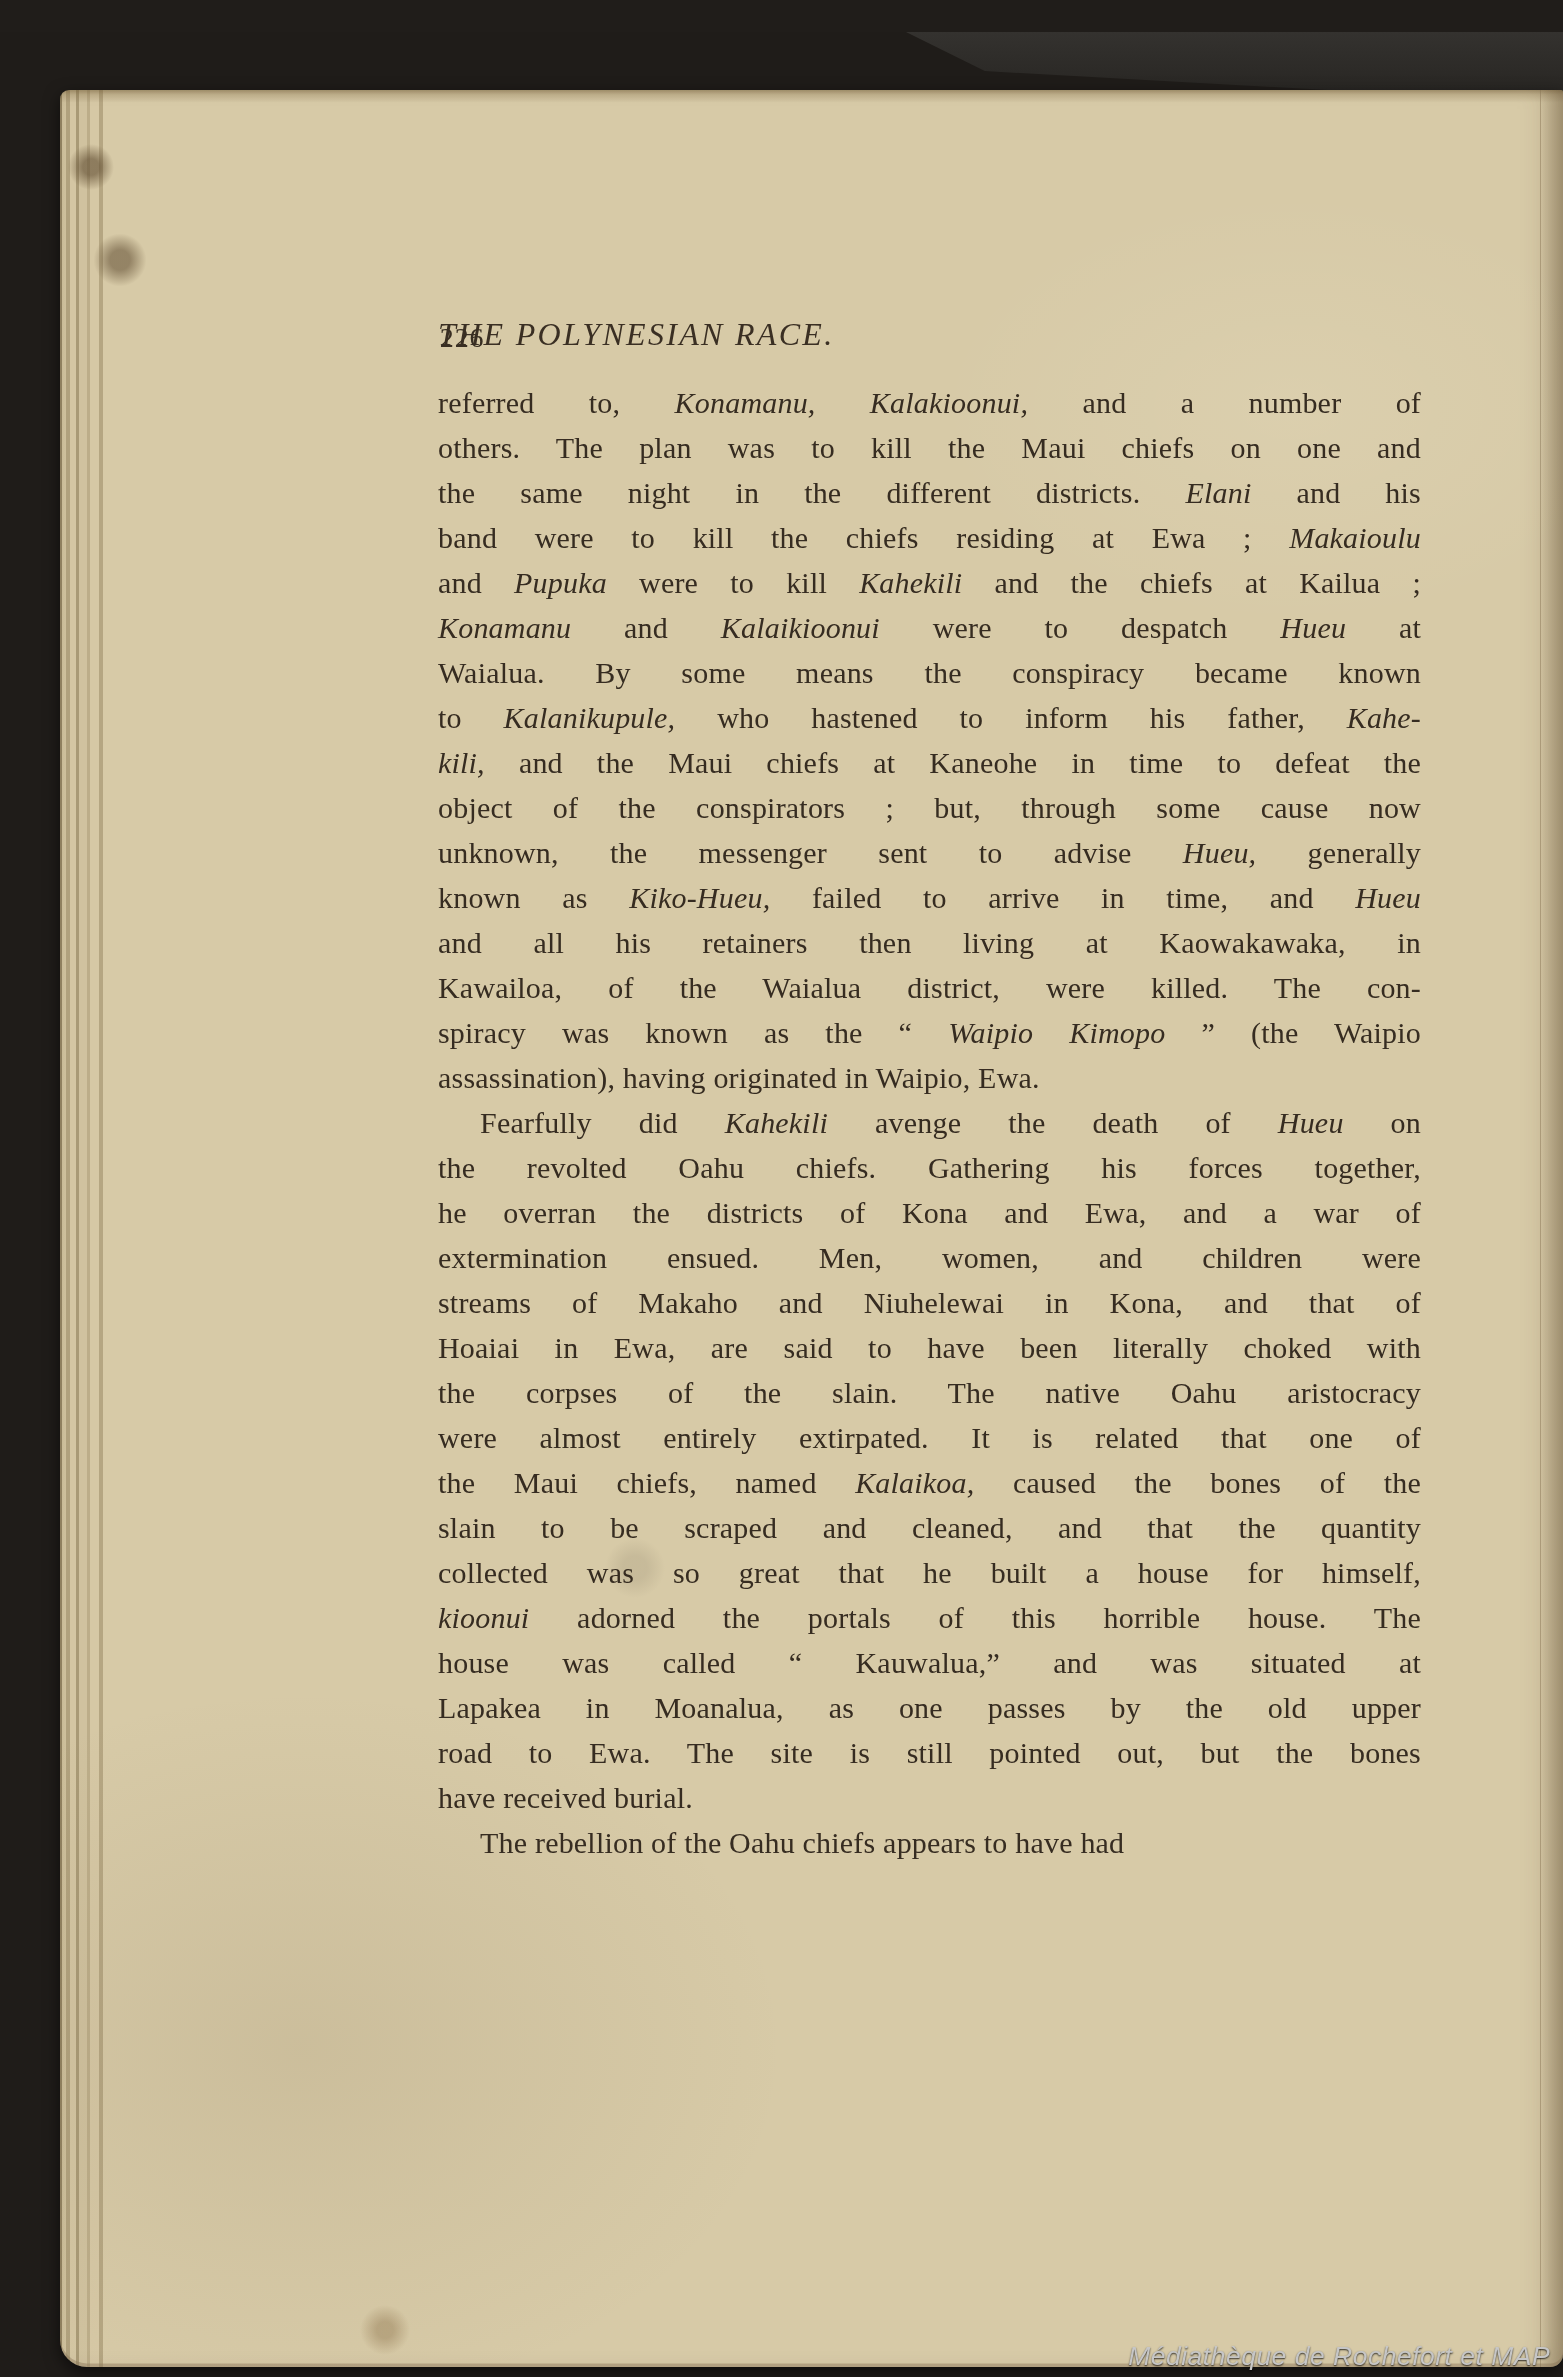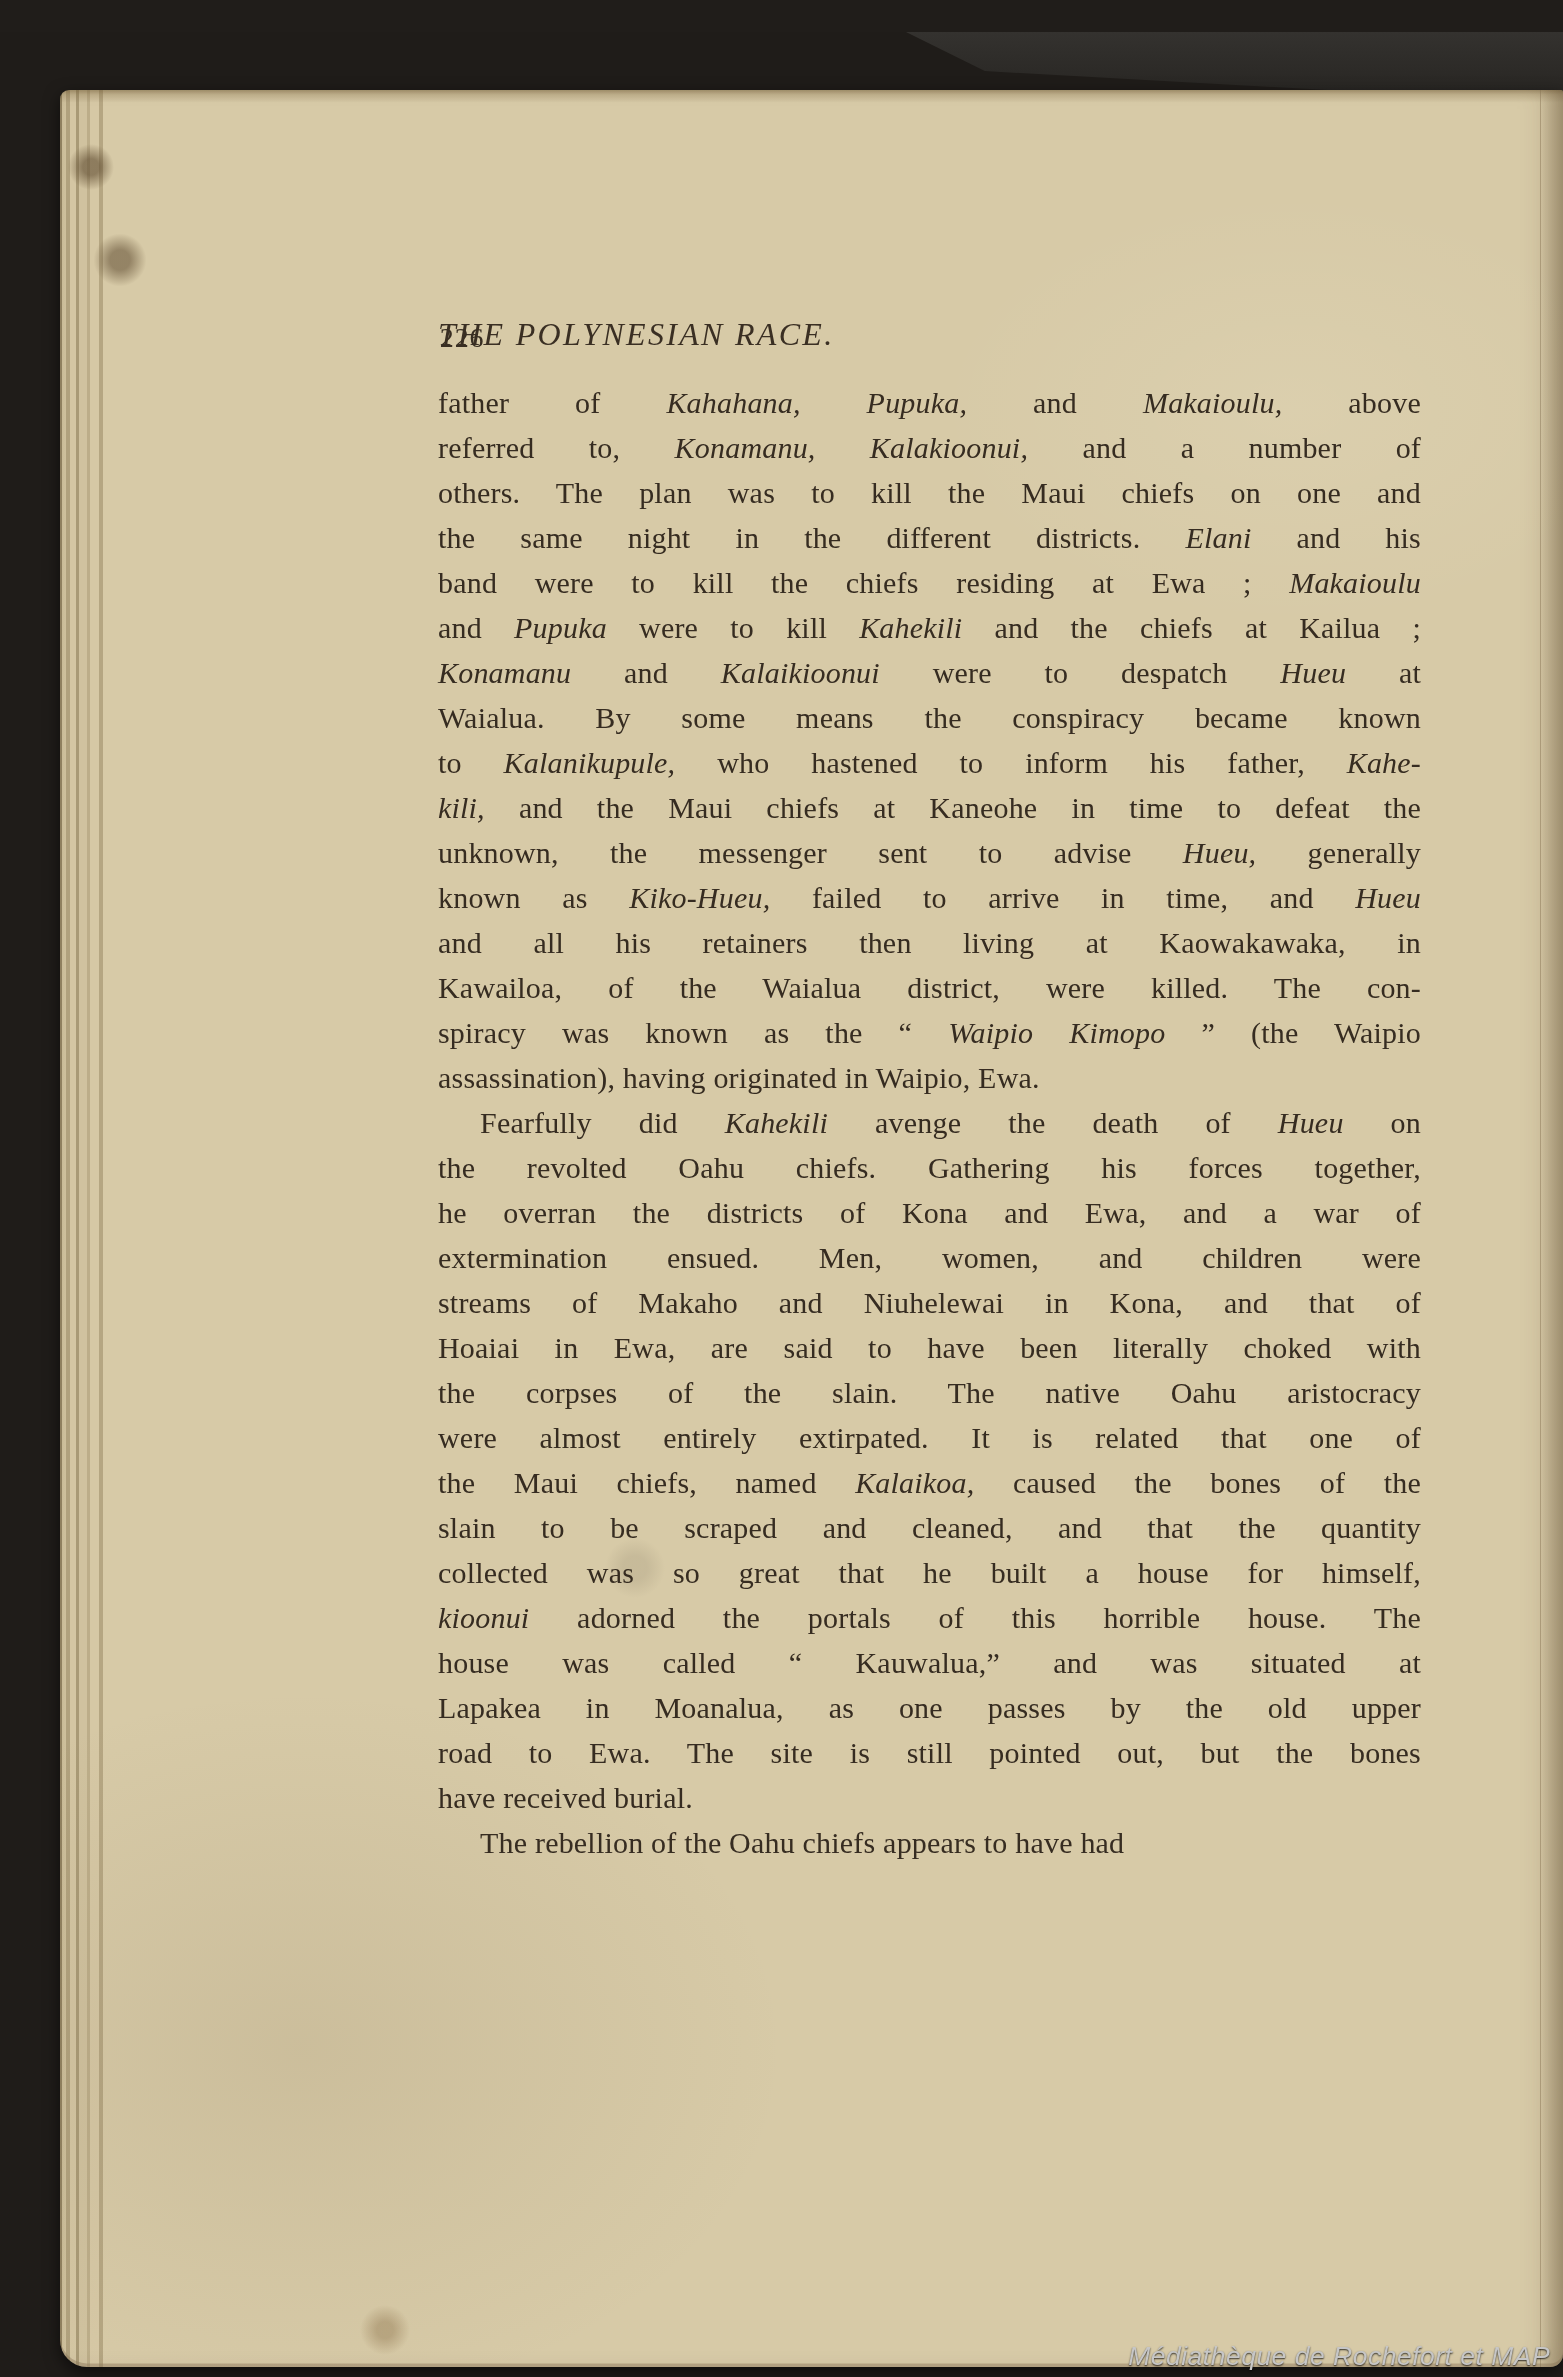--- a/index.html
+++ b/index.html
@@ -114,30 +114,30 @@
 
   <div class="page">
     <div class="page-edges"></div>
 
     <div class="header">
       <span class="pageno">226</span>
       <span class="running-title">THE POLYNESIAN RACE.</span>
     </div>
 
     <div class="bodytext" id="body-lines">
-        <div class="line"><span>father of </span><i>Kahahana, Pupuka,</i><span> and </span><i>Makaioulu,</i><span> above</span></div>
         <div class="line"><span>referred to, </span><i>Konamanu, Kalakioonui,</i><span> and a number of</span></div>
         <div class="line"><span>others.  The plan was to kill the Maui chiefs on one and</span></div>
         <div class="line"><span>the same night in the different districts.  </span><i>Elani</i><span> and his</span></div>
         <div class="line"><span>band were to kill the chiefs residing at Ewa ; </span><i>Makaioulu</i></div>
         <div class="line"><span>and </span><i>Pupuka</i><span> were to kill </span><i>Kahekili</i><span> and the chiefs at Kailua ;</span></div>
         <div class="line"><i>Konamanu</i><span> and </span><i>Kalaikioonui</i><span> were to despatch </span><i>Hueu</i><span> at</span></div>
         <div class="line"><span>Waialua.  By some means the conspiracy became known</span></div>
         <div class="line"><span>to </span><i>Kalanikupule,</i><span> who hastened to inform his father, </span><i>Kahe-</i></div>
         <div class="line"><i>kili,</i><span> and the Maui chiefs at Kaneohe in time to defeat the</span></div>
+        <div class="line"><span>object of the conspirators ; but, through some cause now</span></div>
         <div class="line"><span>unknown, the messenger sent to advise </span><i>Hueu,</i><span> generally</span></div>
         <div class="line"><span>known as </span><i>Kiko-Hueu,</i><span> failed to arrive in time, and </span><i>Hueu</i></div>
         <div class="line"><span>and all his retainers then living at Kaowakawaka, in</span></div>
         <div class="line"><span>Kawailoa, of the Waialua district, were killed.  The con-</span></div>
         <div class="line"><span>spiracy was known as the “ </span><i>Waipio Kimopo</i><span> ” (the Waipio</span></div>
         <div class="line last"><span>assassination), having originated in Waipio, Ewa.</span></div>
         <div class="line indent"><span>Fearfully did </span><i>Kahekili</i><span> avenge the death of </span><i>Hueu</i><span> on</span></div>
         <div class="line"><span>the revolted Oahu chiefs.  Gathering his forces together,</span></div>
         <div class="line"><span>he overran the districts of Kona and Ewa, and a war of</span></div>
         <div class="line"><span>extermination ensued.  Men, women, and children were</span></div>

